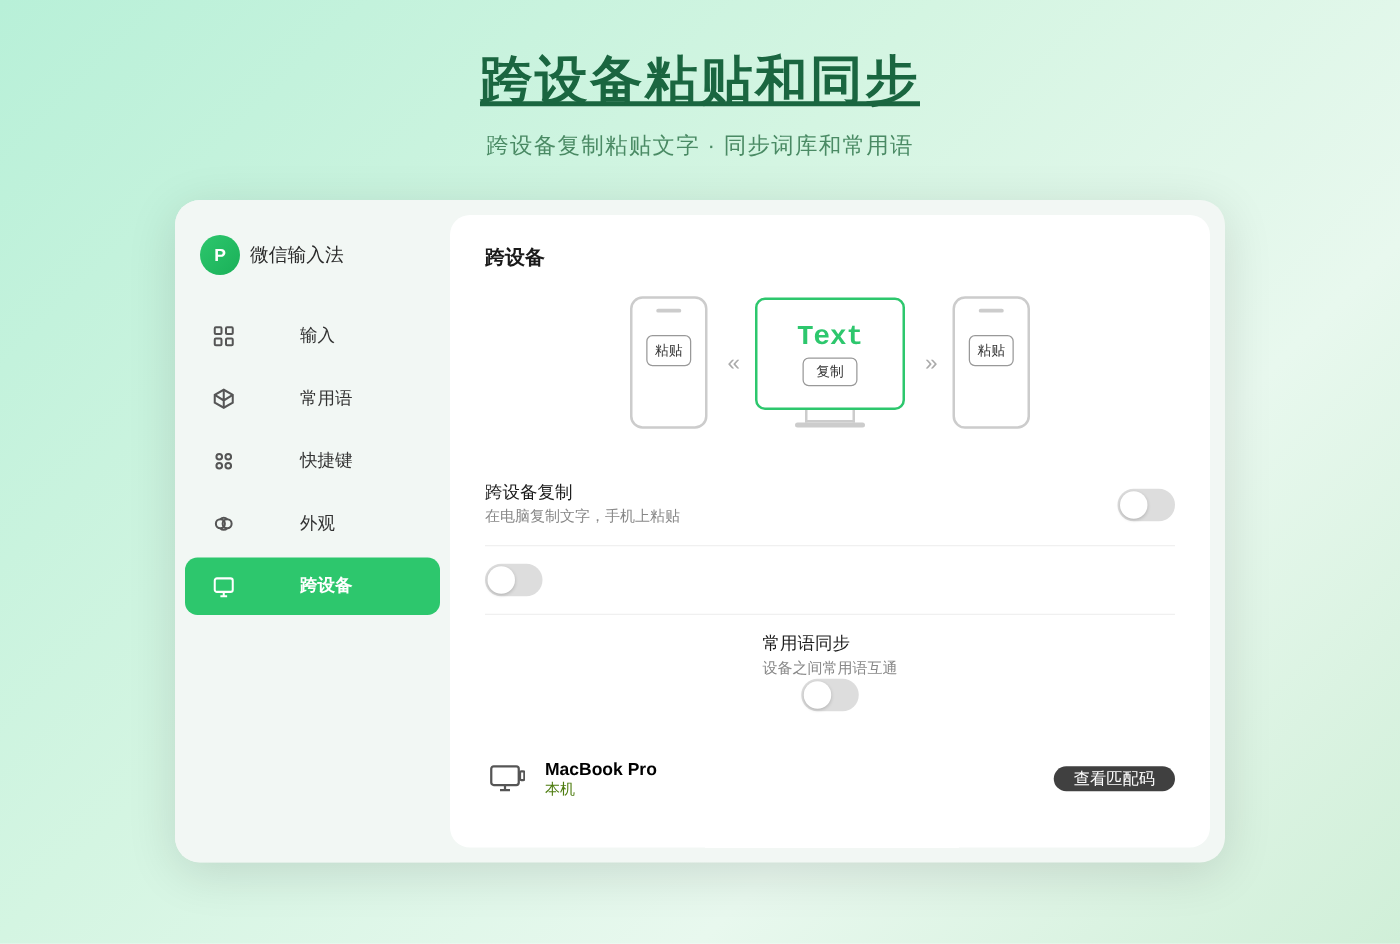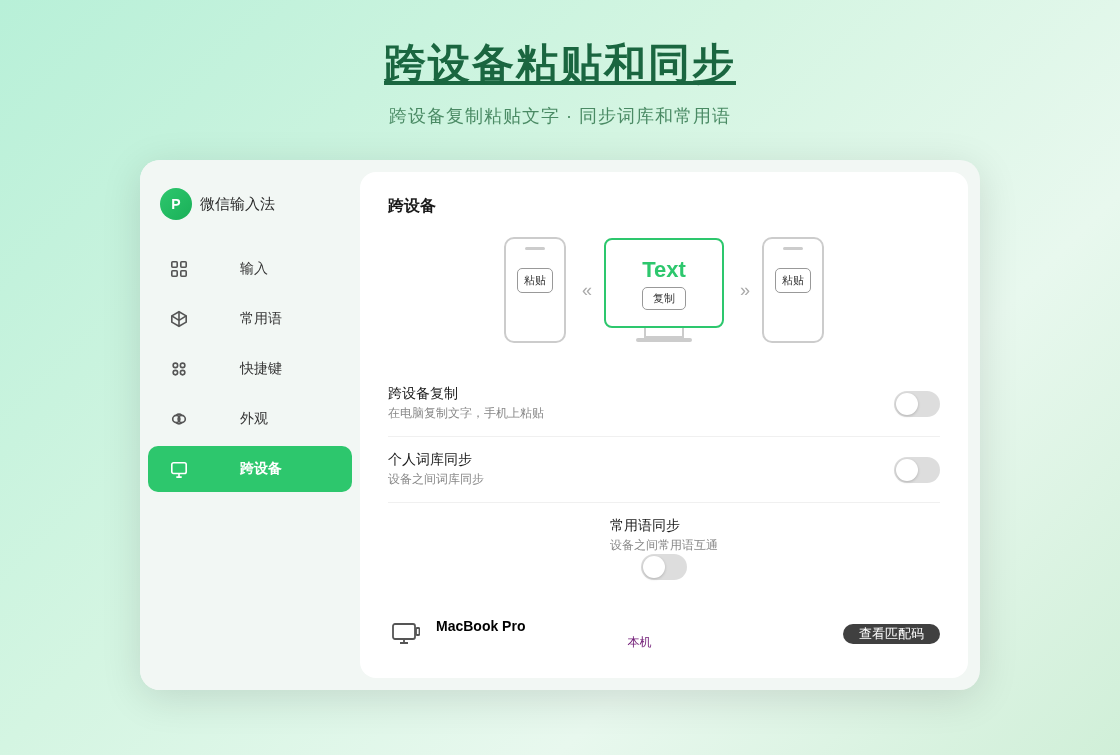--- a/index.html
+++ b/index.html
@@ -191,20 +191,21 @@
       justify-content: center;
       font-size: 18px;
       color: #aaa;
     }
 
     
     .device-monitor-wrap {
       display: flex;
       flex-direction: column;
       align-items: center;
+      font-family: Liberation Mono, monospace;
     }
 
     .device-monitor {
       width: 120px;
       height: 90px;
       border: 2.5px solid #2dc76d;
       border-radius: 8px;
       display: flex;
       flex-direction: column;
       align-items: center;
@@ -354,22 +355,21 @@
     }
 
     .device-name {
       font-size: 14px;
       font-weight: 600;
       color: #000000;
     }
 
     .device-type {
       font-size: 12px;
-      color: #701a75;
-      text-align: center;
+      color: #4d7c0f;
     }
 
     .view-code-btn {
       background: #404040;
       color: white;
       border: none;
       border-radius: 18px;
       padding: 1px 16px;
       font-size: 13px;
       cursor: pointer;
@@ -506,24 +506,20 @@
 
       <div class="settings-row">
         <div class="settings-text">
           <div class="settings-row-title">跨设备复制</div>
           <div class="settings-row-desc">在电脑复制文字，手机上粘贴</div>
         </div>
         <div class="toggle"></div>
       </div>
 
       <div class="settings-row">
-        <div class="settings-text">
-          <div class="settings-row-title">个人词库同步</div>
-          <div class="settings-row-desc">设备之间词库同步</div>
-        </div>
         <div class="toggle"></div>
       </div>
 
       <div class="settings-row">
         <div class="settings-text">
           <div class="settings-row-title">常用语同步</div>
           <div class="settings-row-desc">设备之间常用语互通</div>
         </div>
         <div class="toggle"></div>
       </div>

